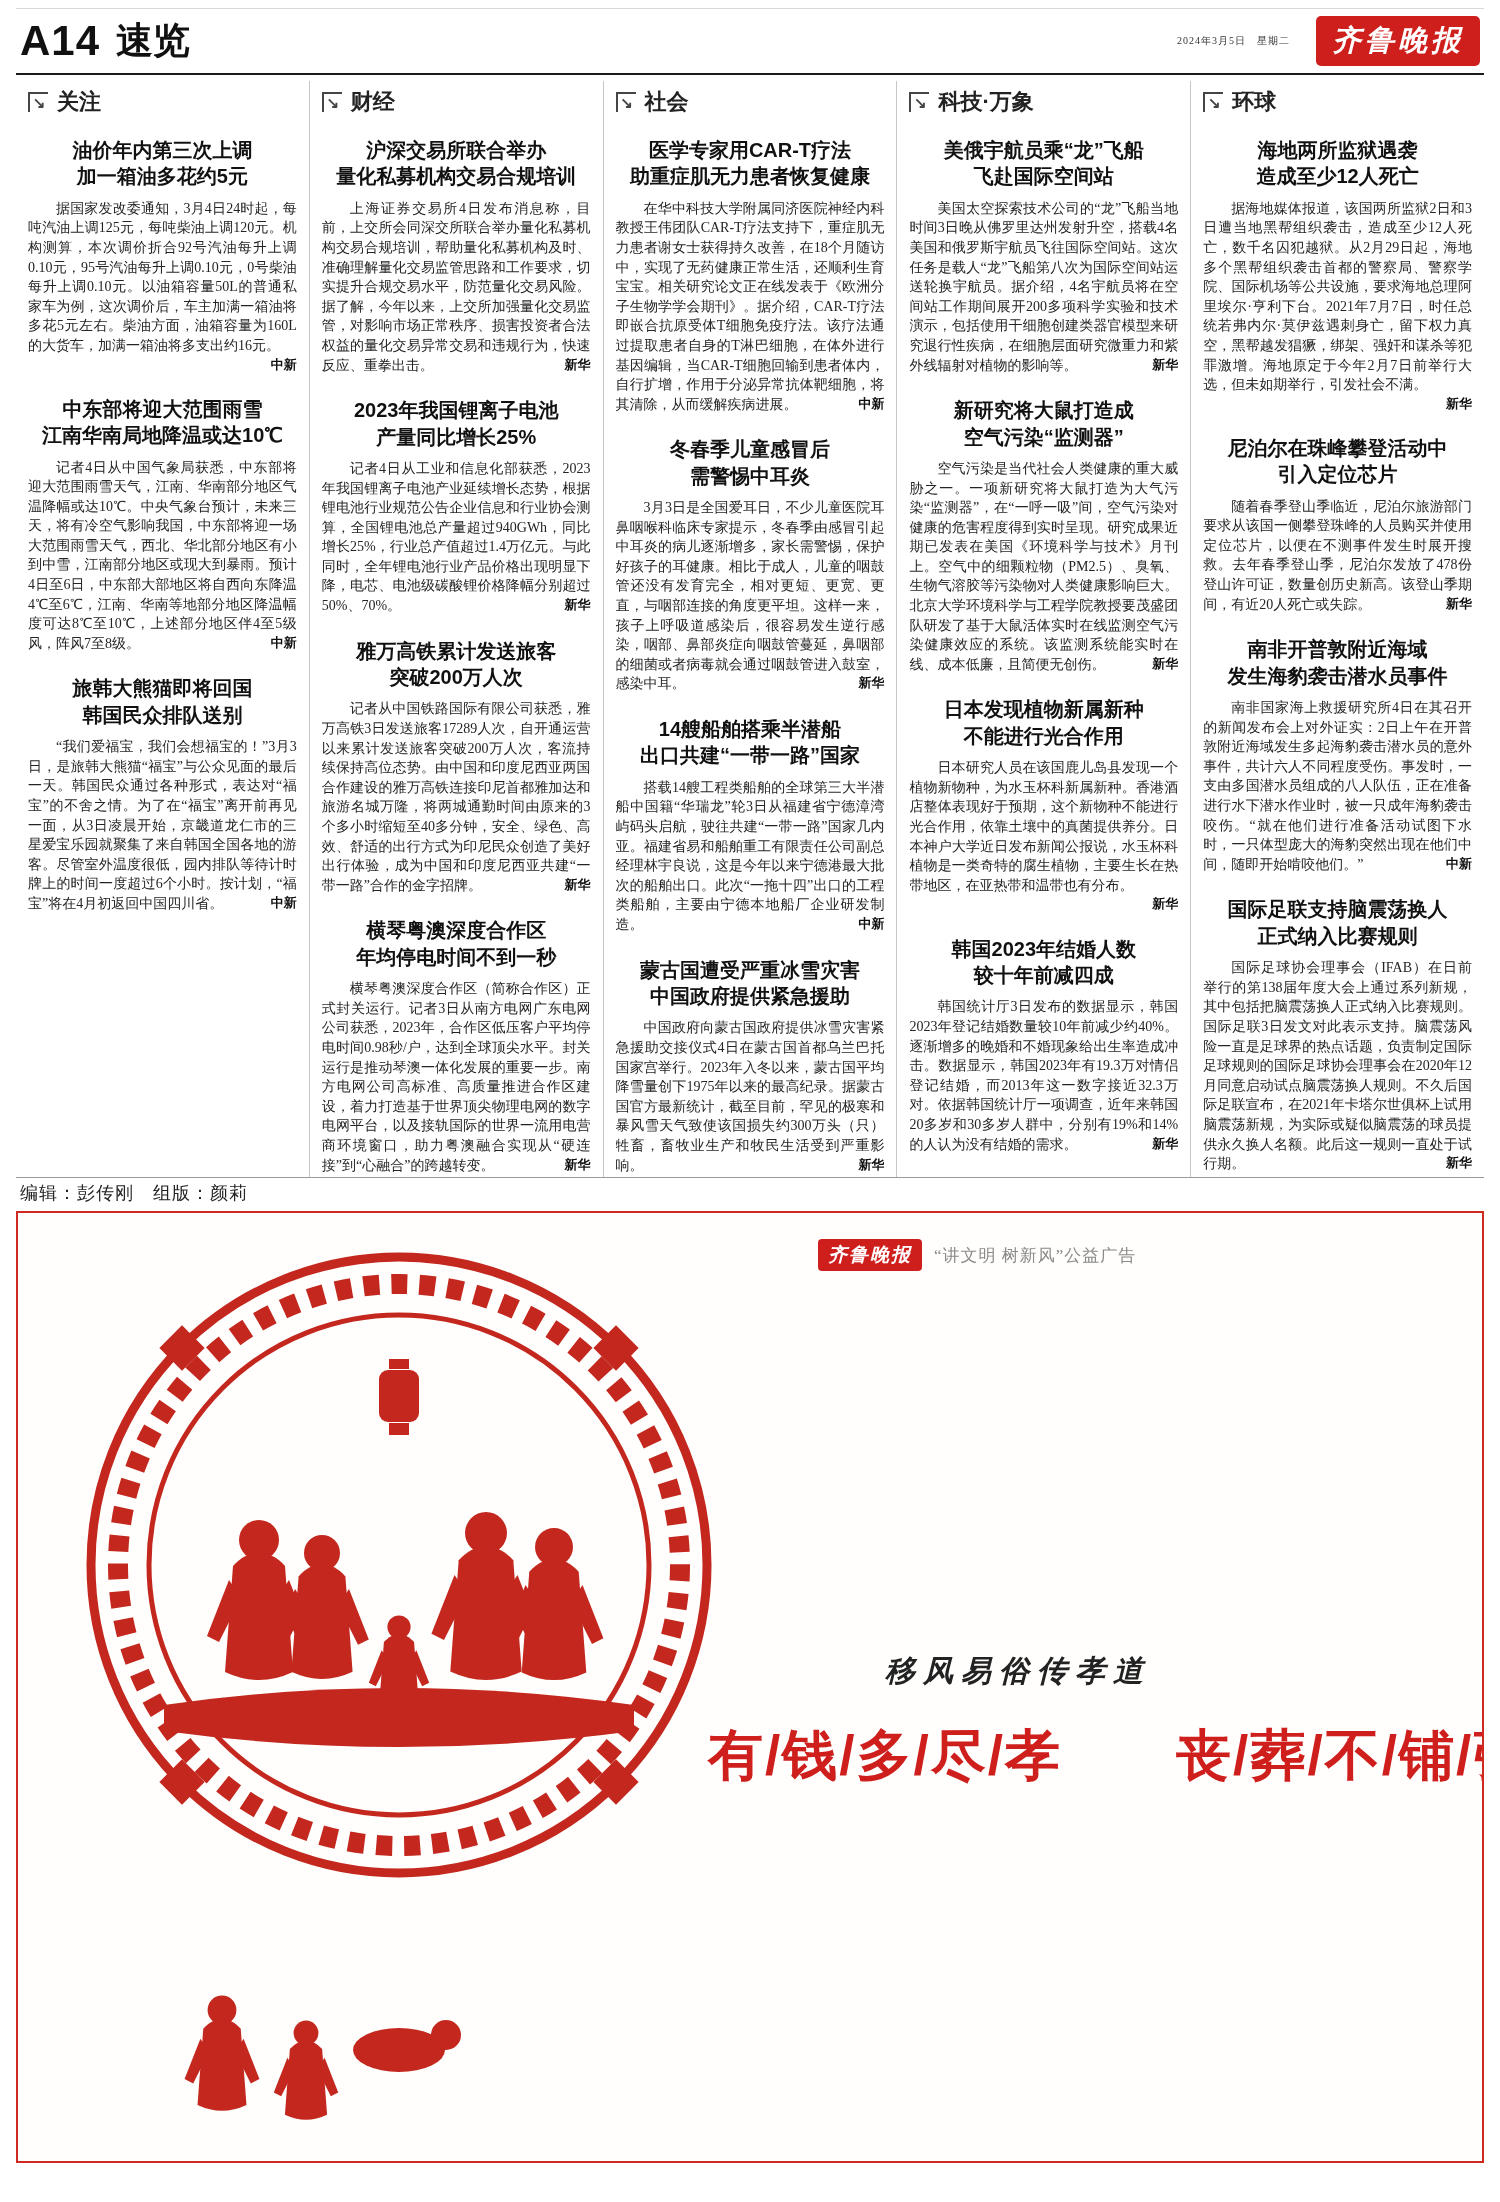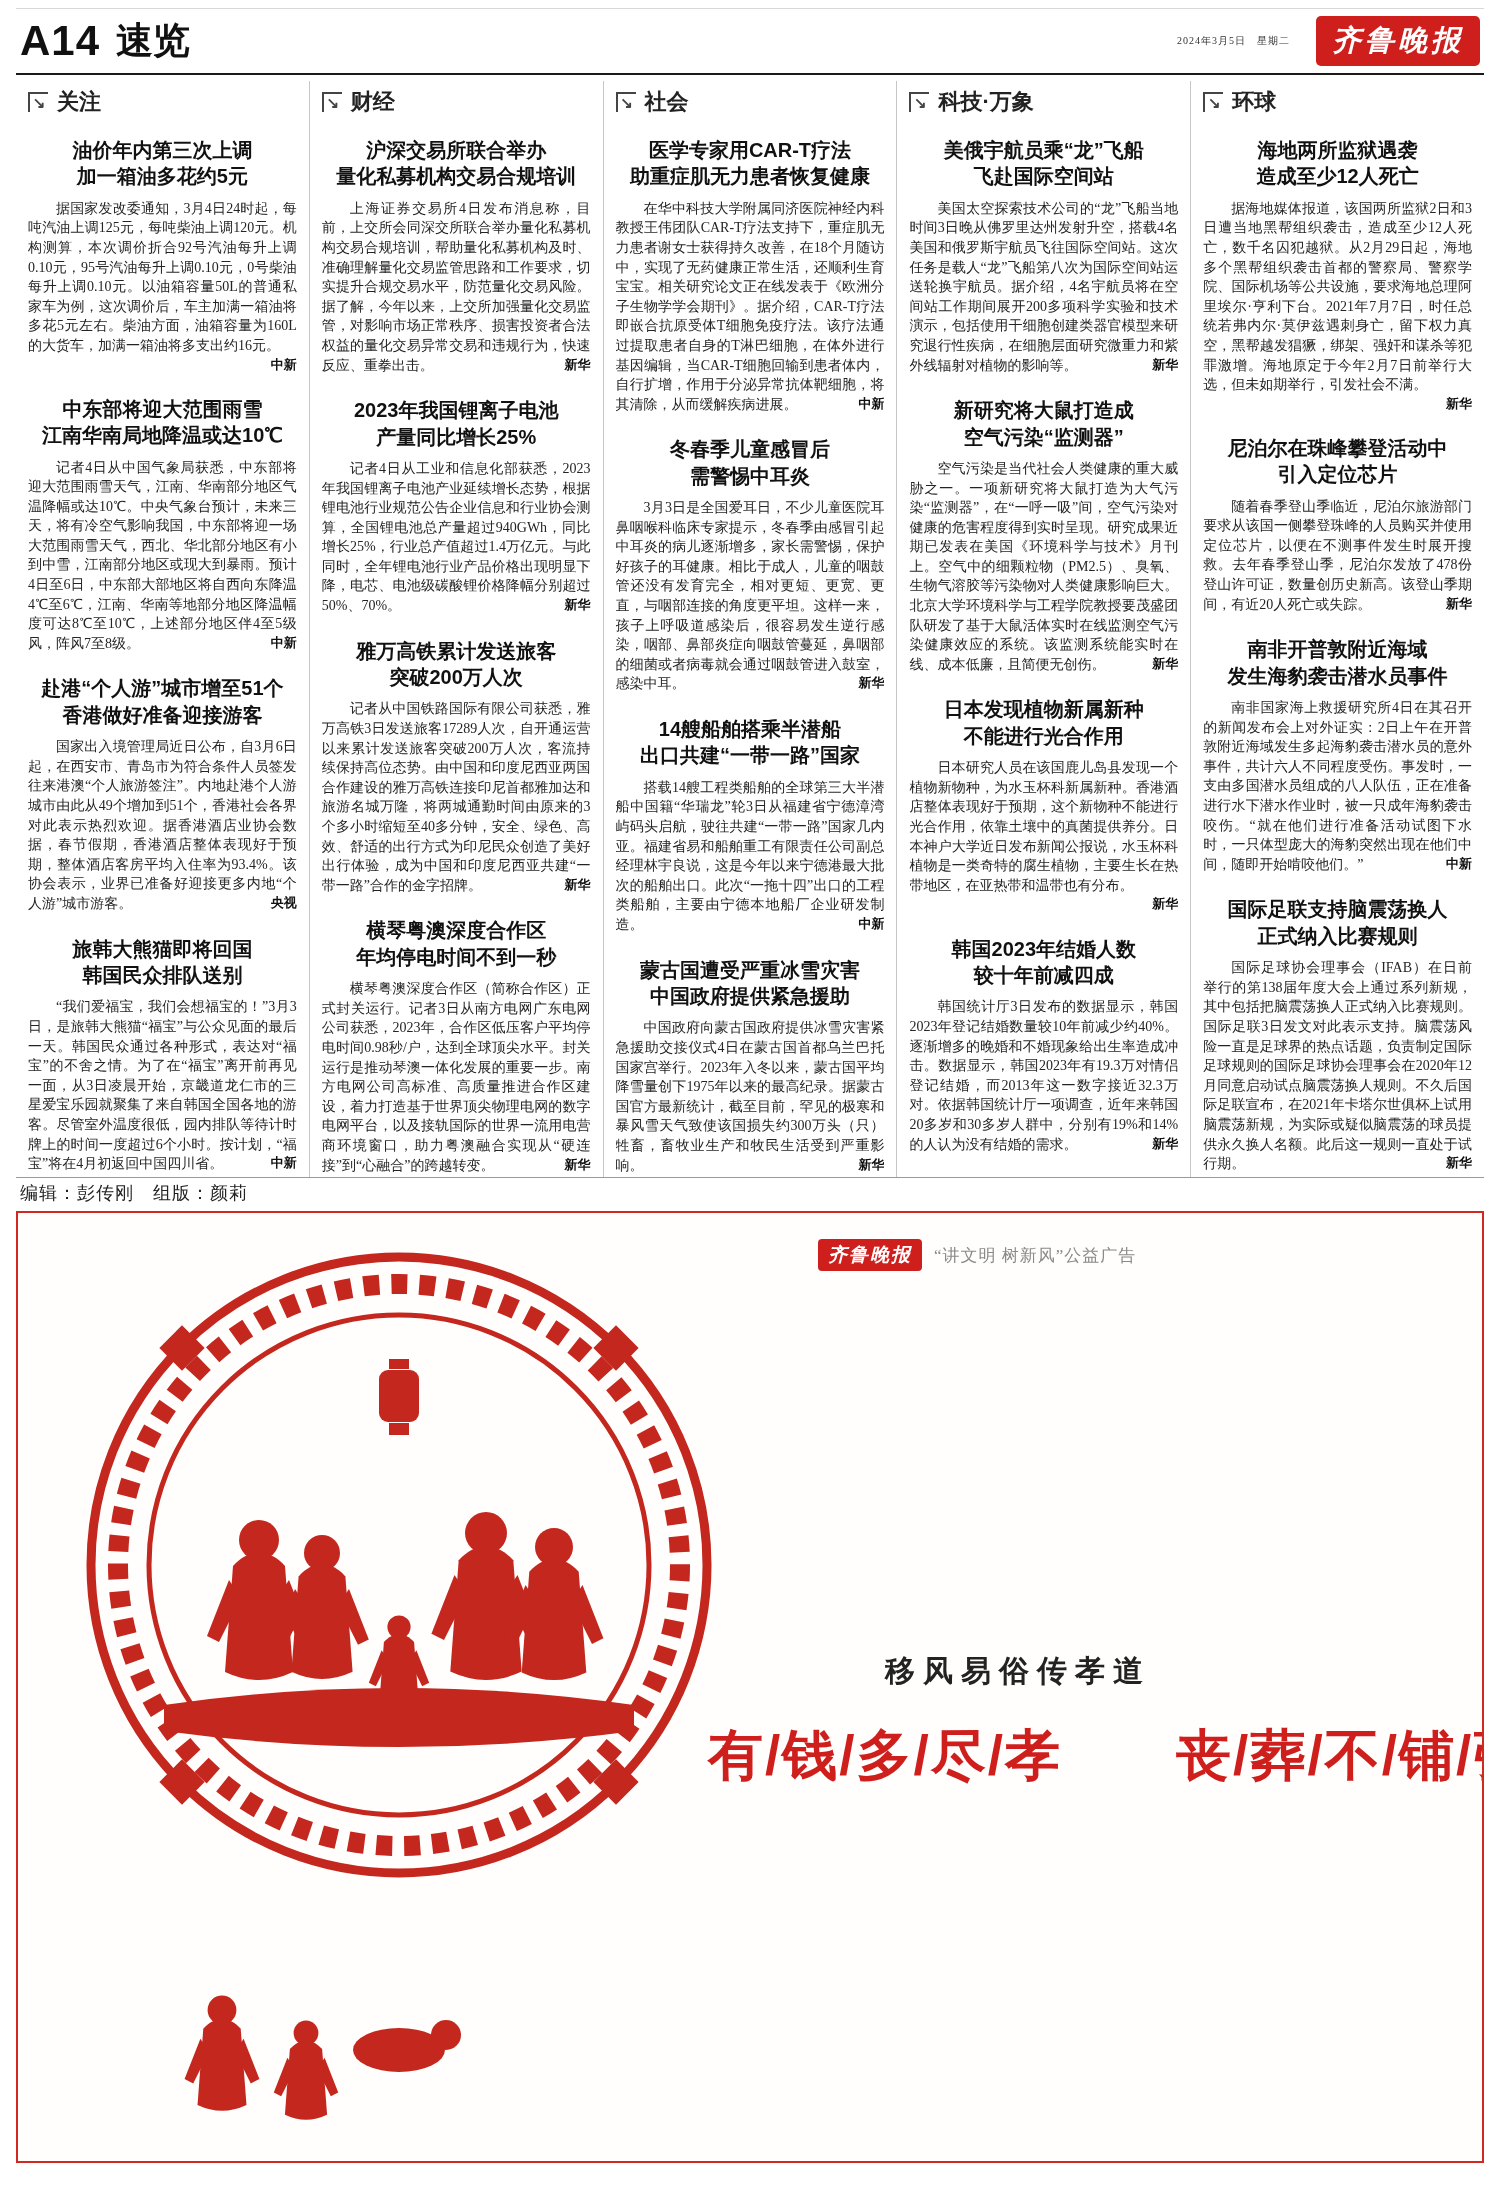--- a/index.html
+++ b/index.html
@@ -33,21 +33,21 @@
 
   
   .footer { border-top:1px solid #9a9a9a; height:30px; display:flex; align-items:center; font-size:18px; color:#222; padding-left:4px; letter-spacing:1px; }
 
   
   .ad { position:relative; height:952px; margin-top:4px; border:2px solid #cf2920; background:#fffefc; overflow:hidden; }
   .artwork { position:absolute; left:36px; top:22px; width:690px; height:900px; }
   .ad-brand-row { position:absolute; left:800px; top:26px; display:flex; align-items:center; gap:12px; }
   .ad-logo { background:#cf1f1d; color:#fff; font-weight:bold; font-size:19px; padding:3px 10px; border-radius:4px; letter-spacing:2px; font-style:italic; }
   .ad-tagline { color:#8a8a8a; font-size:17px; letter-spacing:1px; }
-  .ad-title { position:absolute; left:730px; width:540px; top:438px; text-align:center; font-size:30px; font-weight:bold; letter-spacing:8px; color:#222; font-family:"Liberation Sans", sans-serif; }
+  .ad-title { position:absolute; left:730px; width:540px; top:438px; text-align:center; font-size:30px; font-weight:bold; letter-spacing:8px; color:#222; font-family:"Liberation Sans", sans-serif;font-style:italic; }
   .ad-slogan { position:absolute; left:690px; width:640px; top:506px; text-align:center; font-size:55px; font-weight:bold; color:#cf1f1d; font-family:"Liberation Sans", sans-serif; letter-spacing:2px; white-space:nowrap; }
 </style>
 </head>
 <body>
 
 <div class="page">
   <div class="topline"></div>
 
   <div class="masthead-row">
     <span class="page-no">A14</span>
@@ -66,25 +66,20 @@
       </div>
       <article class="article">
         <h3 class="article-title">油价年内第三次上调
 加一箱油多花约5元</h3>
         <p class="article-body"><span>据国家发改委通知，3月4日24时起，每吨汽油上调125元，每吨柴油上调120元。机构测算，本次调价折合92号汽油每升上调0.10元，95号汽油每升上调0.10元，0号柴油每升上调0.10元。以油箱容量50L的普通私家车为例，这次调价后，车主加满一箱油将多花5元左右。柴油方面，油箱容量为160L的大货车，加满一箱油将多支出约16元。</span><span class="source">中新</span></p>
       </article>
       <article class="article">
         <h3 class="article-title">中东部将迎大范围雨雪
 江南华南局地降温或达10℃</h3>
         <p class="article-body"><span>记者4日从中国气象局获悉，中东部将迎大范围雨雪天气，江南、华南部分地区气温降幅或达10℃。中央气象台预计，未来三天，将有冷空气影响我国，中东部将迎一场大范围雨雪天气，西北、华北部分地区有小到中雪，江南部分地区或现大到暴雨。预计4日至6日，中东部大部地区将自西向东降温4℃至6℃，江南、华南等地部分地区降温幅度可达8℃至10℃，上述部分地区伴4至5级风，阵风7至8级。</span><span class="source">中新</span></p>
-      </article>
-      <article class="article">
-        <h3 class="article-title">赴港“个人游”城市增至51个
-香港做好准备迎接游客</h3>
-        <p class="article-body"><span>国家出入境管理局近日公布，自3月6日起，在西安市、青岛市为符合条件人员签发往来港澳“个人旅游签注”。内地赴港个人游城市由此从49个增加到51个，香港社会各界对此表示热烈欢迎。据香港酒店业协会数据，春节假期，香港酒店整体表现好于预期，整体酒店客房平均入住率为93.4%。该协会表示，业界已准备好迎接更多内地“个人游”城市游客。</span><span class="source">央视</span></p>
       </article>
       <article class="article">
         <h3 class="article-title">旅韩大熊猫即将回国
 韩国民众排队送别</h3>
         <p class="article-body"><span>“我们爱福宝，我们会想福宝的！”3月3日，是旅韩大熊猫“福宝”与公众见面的最后一天。韩国民众通过各种形式，表达对“福宝”的不舍之情。为了在“福宝”离开前再见一面，从3日凌晨开始，京畿道龙仁市的三星爱宝乐园就聚集了来自韩国全国各地的游客。尽管室外温度很低，园内排队等待计时牌上的时间一度超过6个小时。按计划，“福宝”将在4月初返回中国四川省。</span><span class="source">中新</span></p>
       </article>
     </section>
 
     <section class="col">
       <div class="section-head">

